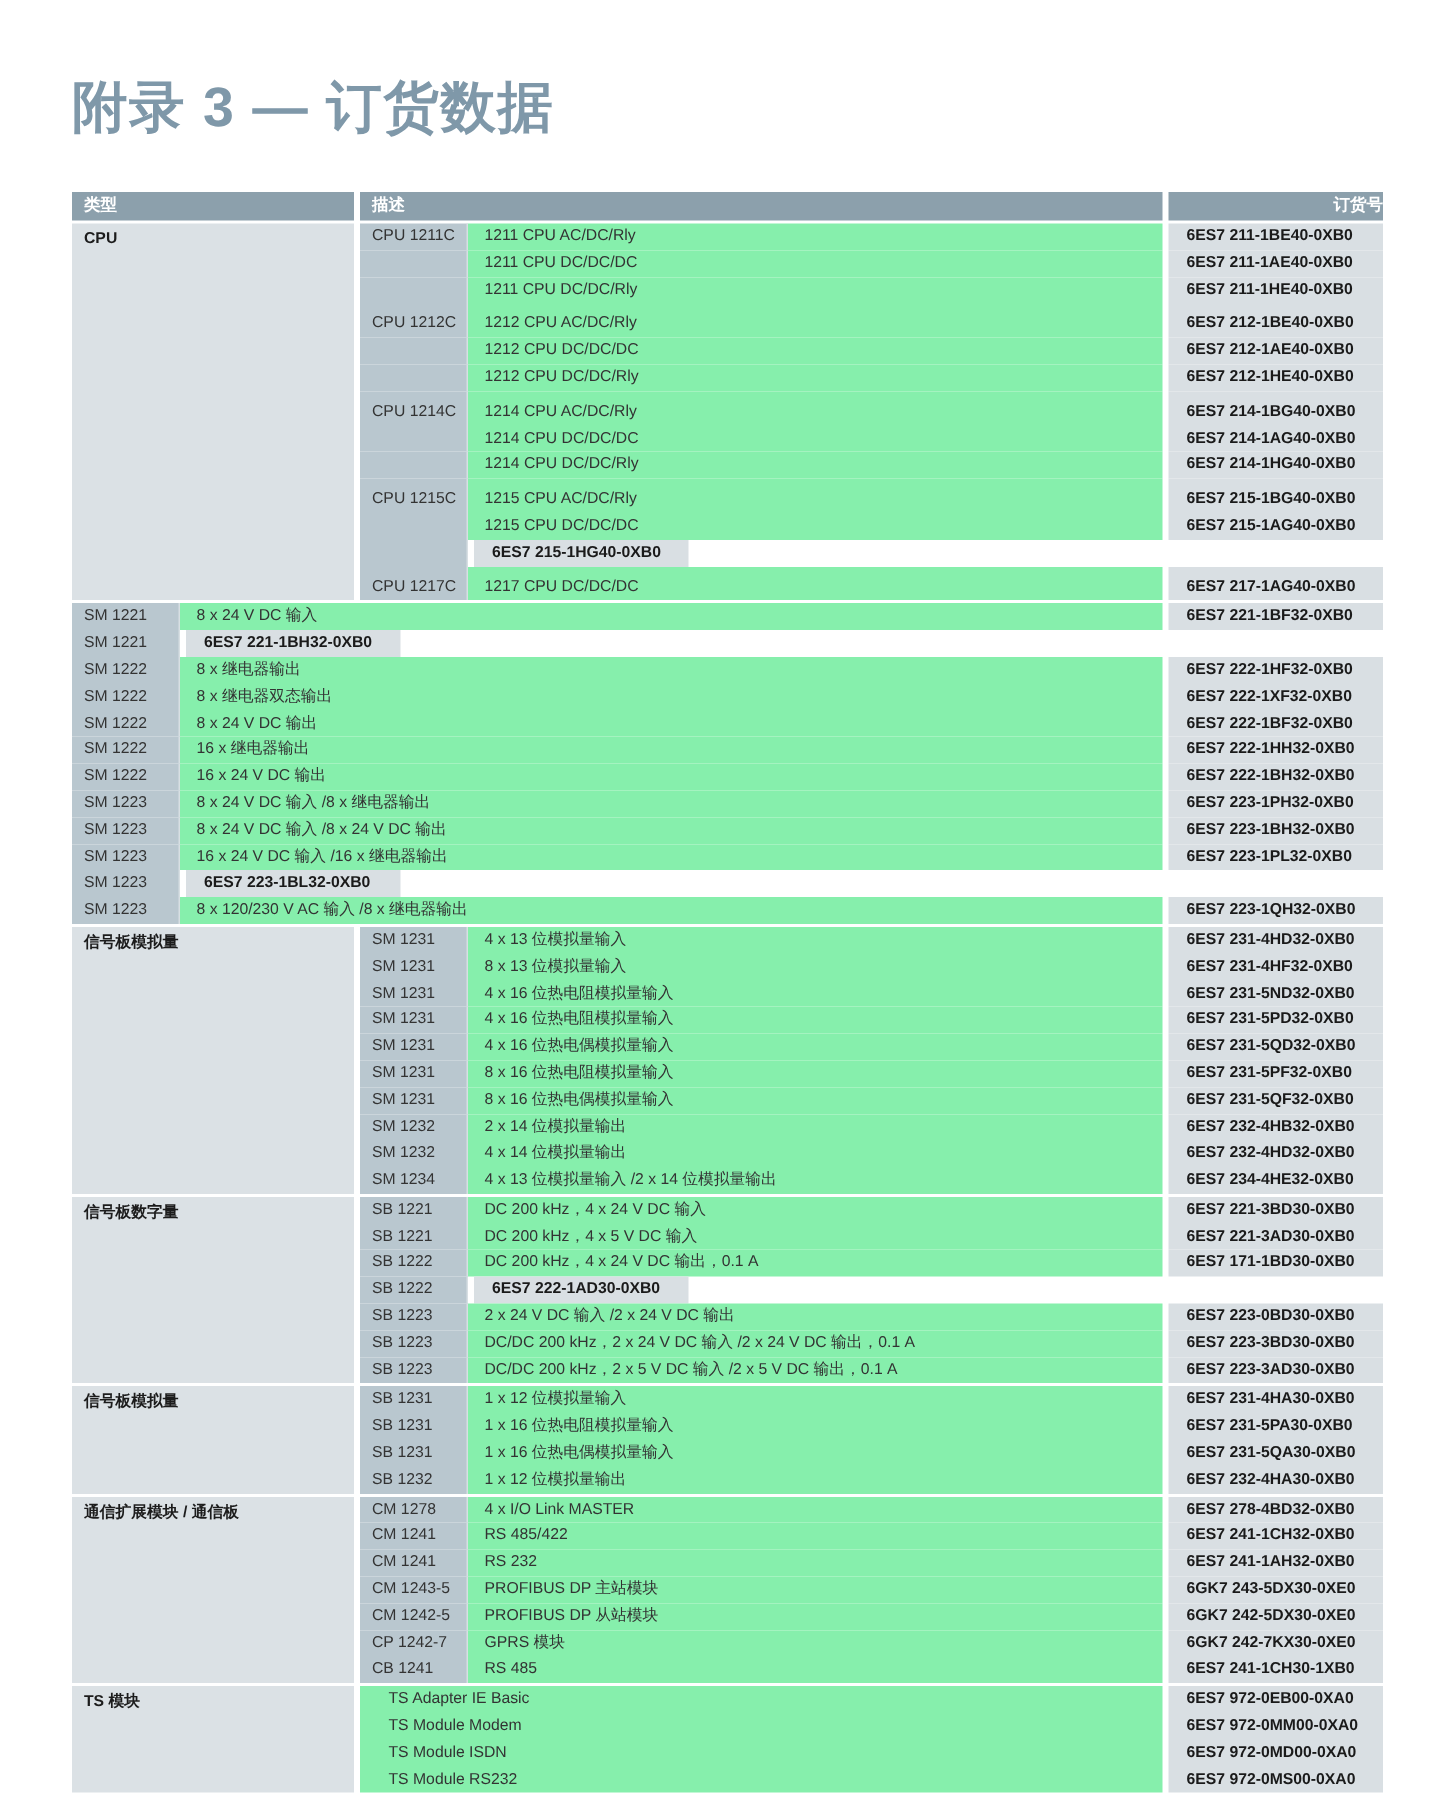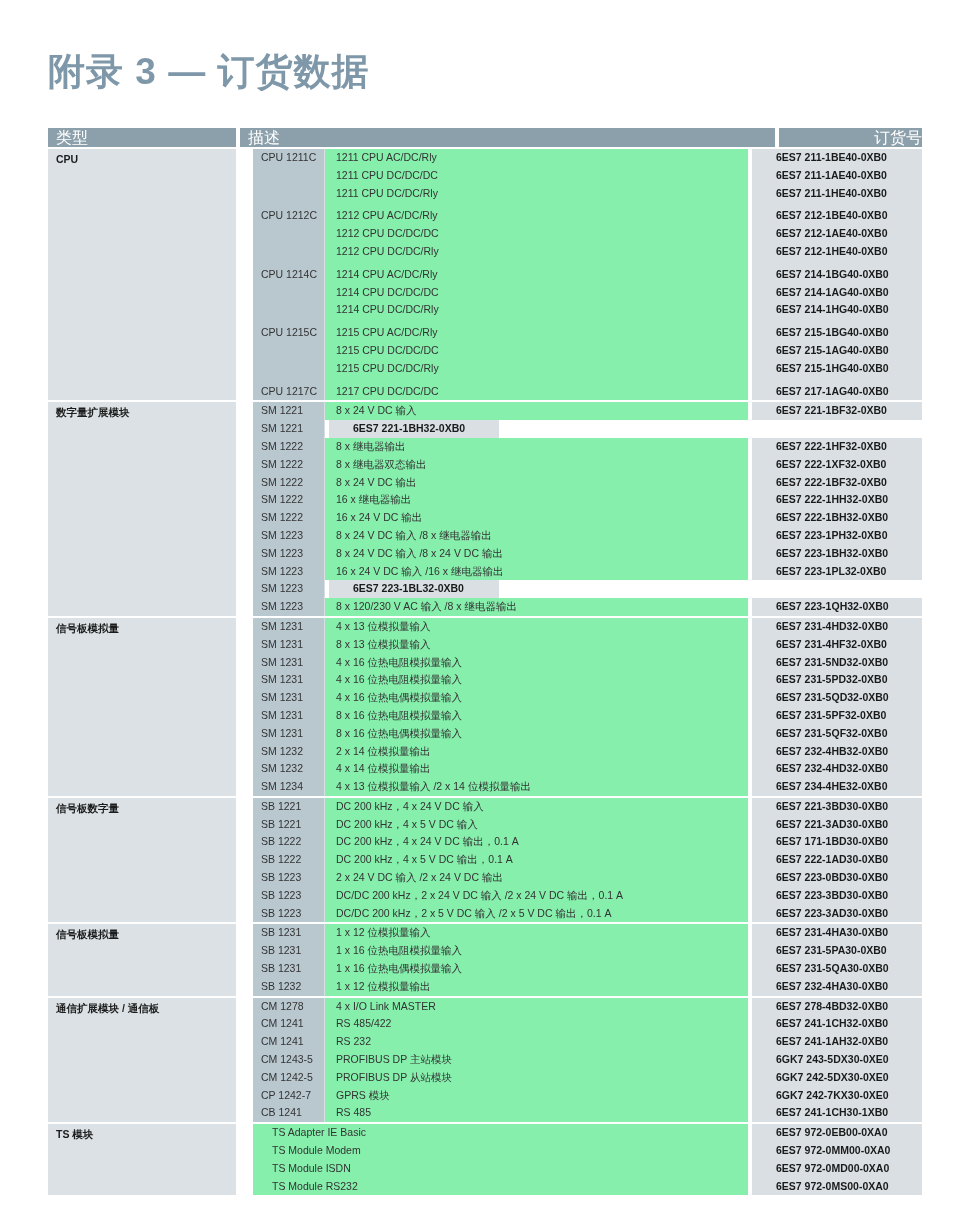--- a/index.html
+++ b/index.html
@@ -15,53 +15,53 @@
     font-size:37px; line-height:44px;
     font-weight:600; letter-spacing:1px;
     color:#7F98A9;
   }
   .order-table { width:874px; margin-left:48px; }
 
   
   .thead { display:flex; height:19px; margin-bottom:2px; }
   .thead > div {
     background:#8CA0AC; color:#ffffff;
-    font-size:16px; font-weight:normal; line-height:19px;
+    font-size:11px; font-weight:bold; line-height:19px;
     padding-left:8px;
   }
   .th-type  { width:188px; margin-right:4px; }
   .th-desc  { flex:1;      margin-right:4px; }
   .th-order { width:143px;text-align:right; }
 
   
   .section { display:flex; margin-bottom:2px; }
   .type-cell {
-    width:188px; margin-right:17px;
+    width:188px; margin-right:4px;
     background:#DBE1E5; color:#1c1c1c;
     font-size:10.5px; font-weight:bold;
     padding:3px 6px 0 8px; line-height:14px;
   }
   .rows { flex:1; display:flex; flex-direction:column; }
   .trow { display:flex; height:var(--rh); }
   .trow.gap { height:calc(var(--rh) + 5px); }
   .trow > div { height:100%; line-height:var(--rh); font-size:10.5px; }
   .trow.gap > div { padding-top:5px; }
   .model {
     width:72px; background:#B9C7CF; color:#333333;
     border-right:1px solid #D8DFE3; padding-left:8px;
   }
   .desc {
     flex:1; background:#86efac; color:#333333;
     padding-left:11px; white-space:nowrap; overflow:hidden;
   }
   .desc.full { padding-left:19px; }
   .order {
-    width:170px; margin-left:4px;
+    width:143px; margin-left:4px;
     background:#D9DFE3; color:#1a1a1a;
-    font-weight:bold; padding-left:24px; white-space:nowrap;
+    font-weight:bold; padding-left:12px; white-space:nowrap;
   }
 </style>
 </head>
 <body>
 
 <h1 class="page-title">附录 3 — 订货数据</h1>
 
 <div class="order-table">
   <div class="thead">
     <div class="th-type">类型</div>
@@ -122,32 +122,30 @@
             <div class="desc">1215 CPU AC/DC/Rly</div>
             <div class="order">6ES7 215-1BG40-0XB0</div>
           </div>
           <div class="trow">
             <div class="model"></div>
             <div class="desc">1215 CPU DC/DC/DC</div>
             <div class="order">6ES7 215-1AG40-0XB0</div>
           </div>
           <div class="trow">
             <div class="model"></div>
-            <div class="desc">1215 CPU DC/DC/Rly</div>
             <div class="order">6ES7 215-1HG40-0XB0</div>
           </div>
           <div class="trow gap">
             <div class="model">CPU 1217C</div>
             <div class="desc">1217 CPU DC/DC/DC</div>
             <div class="order">6ES7 217-1AG40-0XB0</div>
           </div>
         </div>
       </div>
       <div class="section">
-        <div class="type-cell">数字量扩展模块</div>
         <div class="rows">
           <div class="trow">
             <div class="model">SM 1221</div>
             <div class="desc">8 x 24 V DC 输入</div>
             <div class="order">6ES7 221-1BF32-0XB0</div>
           </div>
           <div class="trow">
             <div class="model">SM 1221</div>
             <div class="order">6ES7 221-1BH32-0XB0</div>
           </div>
@@ -270,21 +268,20 @@
             <div class="desc">DC 200 kHz，4 x 5 V DC 输入</div>
             <div class="order">6ES7 221-3AD30-0XB0</div>
           </div>
           <div class="trow">
             <div class="model">SB 1222</div>
             <div class="desc">DC 200 kHz，4 x 24 V DC 输出，0.1 A</div>
             <div class="order">6ES7 171-1BD30-0XB0</div>
           </div>
           <div class="trow">
             <div class="model">SB 1222</div>
-            <div class="desc">DC 200 kHz，4 x 5 V DC 输出，0.1 A</div>
             <div class="order">6ES7 222-1AD30-0XB0</div>
           </div>
           <div class="trow">
             <div class="model">SB 1223</div>
             <div class="desc">2 x 24 V DC 输入 /2 x 24 V DC 输出</div>
             <div class="order">6ES7 223-0BD30-0XB0</div>
           </div>
           <div class="trow">
             <div class="model">SB 1223</div>
             <div class="desc">DC/DC 200 kHz，2 x 24 V DC 输入 /2 x 24 V DC 输出，0.1 A</div>

